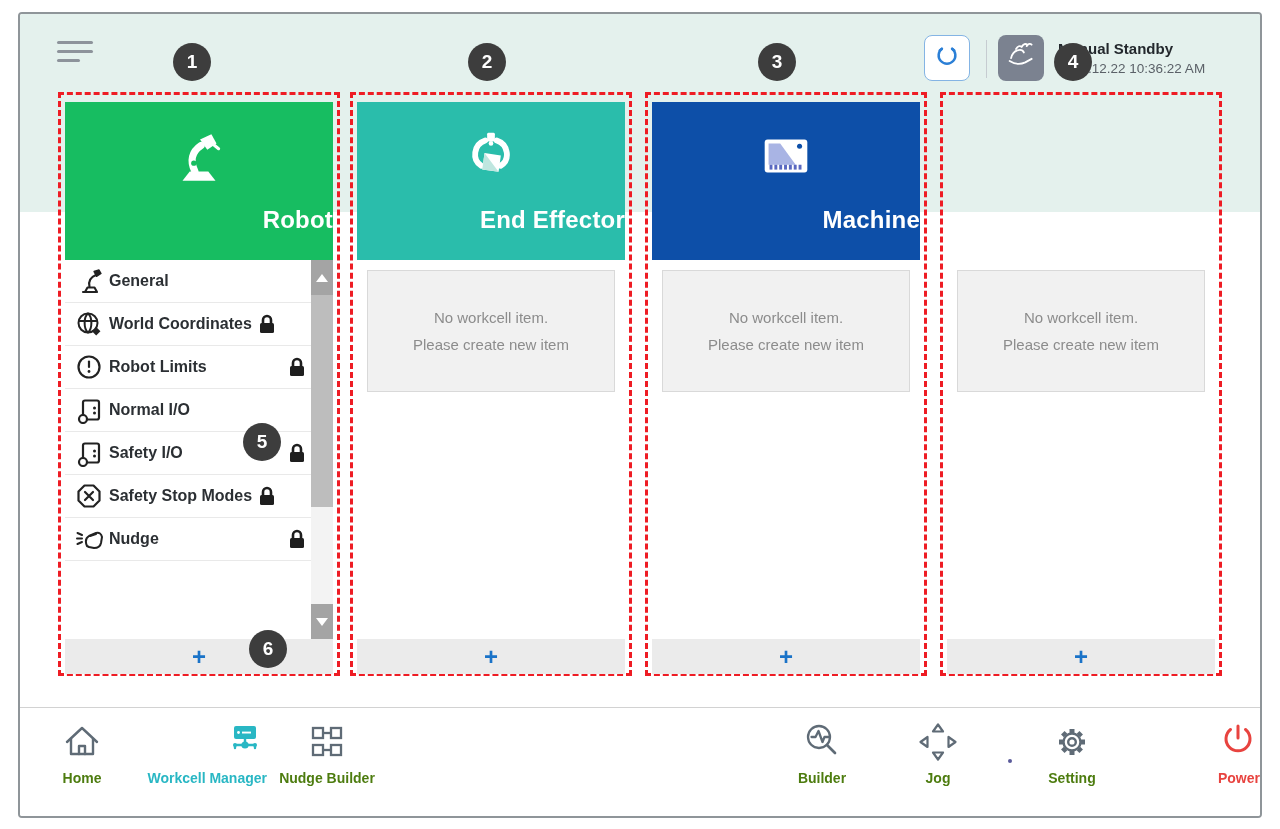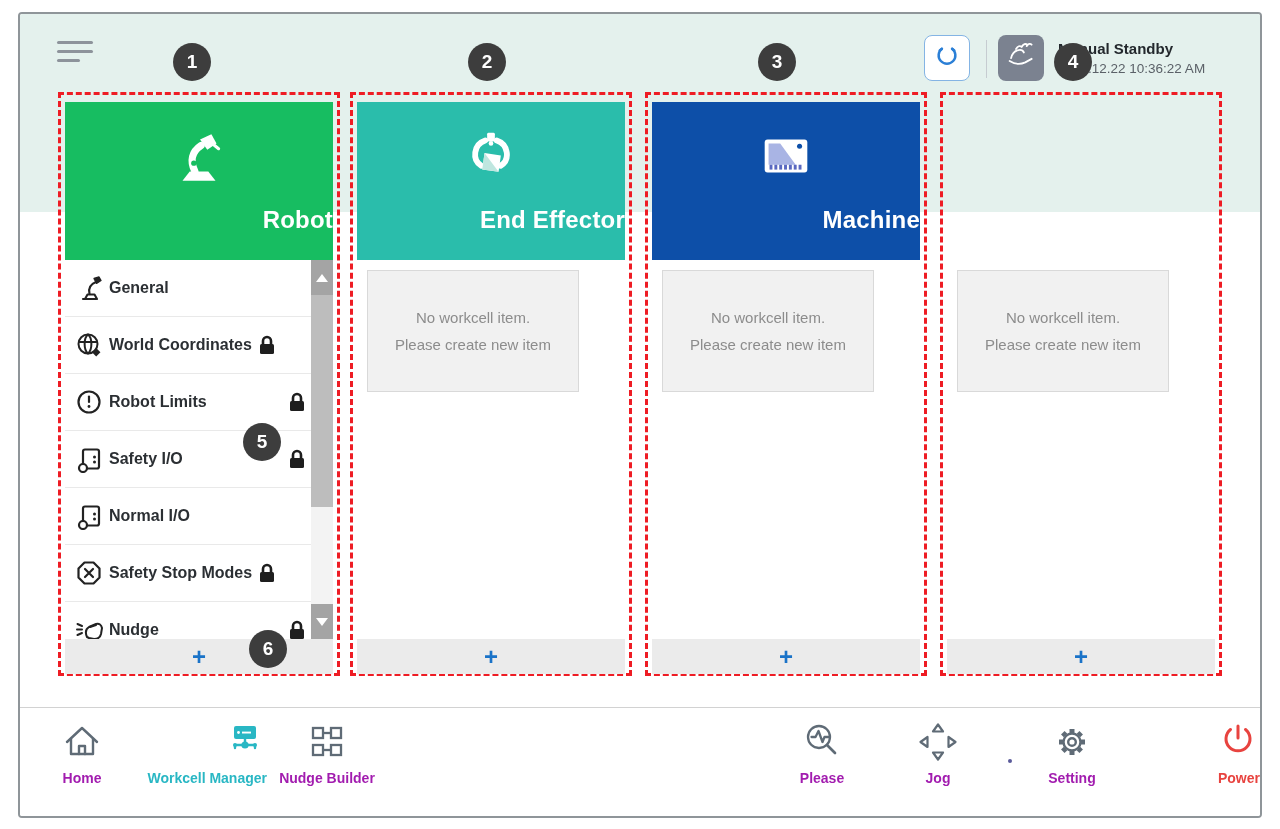--- a/index.html
+++ b/index.html
@@ -31,51 +31,51 @@
   .col-header .hicon { position:absolute; left:0; top:24px; width:100%; display:flex; justify-content:center; }
   .col-header .htitle { position:absolute; left:0; top:104px; width:100%; text-align:right;
                         font-size:24px; font-weight:bold; letter-spacing:.2px; }
   .col-body { position:absolute; left:0; top:158px; width:268px; height:379px; background:#fff; overflow:hidden; }
   .add-bar { position:absolute; left:0; top:537px; width:268px; height:35px; background:#ebebeb;
              display:flex; align-items:center; justify-content:center; cursor:pointer; }
   .add-bar span { color:#1a73c8; font-size:24px; font-weight:bold; line-height:30px; }
 
   
   .list { position:absolute; left:0; top:0; width:268px; }
-  .row { position:relative; width:268px; height:57px; border-bottom:1px solid #e9e9e9;
+  .row { position:relative; width:268px; height:43px; border-bottom:1px solid #e9e9e9;
          display:flex; align-items:center; padding:0 26px 0 10px; background:#fff; cursor:pointer; }
   .row .ricon { width:34px; display:flex; justify-content:flex-start; align-items:center; }
   .row .rlabel { font-size:16px; font-weight:bold; color:#2b2f33; white-space:nowrap; }
   .row .lock { display:flex; align-items:center; }
   .lock-after { margin-left:5px; }
   .lock-end { margin-left:auto; }
 
   
   .sbar { position:absolute; right:0; top:0; width:22px; height:379px; background:#f3f3f3; }
   .sbtn { position:absolute; left:0; width:22px; height:35px; background:#a4a4a4;
           display:flex; align-items:center; justify-content:center; cursor:pointer; }
   .sbtn.up { top:0; } .sbtn.down { bottom:0; }
   .tri-up { width:0; height:0; border-left:6px solid transparent; border-right:6px solid transparent; border-bottom:8px solid #fff; }
   .tri-down { width:0; height:0; border-left:6px solid transparent; border-right:6px solid transparent; border-top:8px solid #fff; }
   .sthumb { position:absolute; left:0; top:35px; width:22px; height:212px; background:#bdbdbd; cursor:grab; }
 
   
-  .empty-box { position:absolute; left:10px; top:10px; width:212px; height:122px; background:#f1f1f1;
+  .empty-box { position:absolute; left:10px; top:10px; width:248px; height:122px; background:#f1f1f1;
                border:1px solid #d9d9d9; display:flex; flex-direction:column; align-items:center; justify-content:center; }
   .empty-box div { font-size:15px; color:#8c8c8c; line-height:27px; }
 
   
   .badge { position:absolute; width:38px; height:38px; border-radius:50%; background:#3d3d3d;
            color:#fff; font-size:19px; font-weight:bold; display:flex; align-items:center; justify-content:center; z-index:50; }
 
   
   .navbar { position:absolute; left:0; top:693px; width:1240px; height:109px; background:#fff; border-top:1px solid #d2d2d2; }
   .nav-item { position:absolute; top:10px; width:130px; display:flex; flex-direction:column; align-items:center; cursor:pointer; }
   .nav-item .nicon { height:48px; display:flex; align-items:center; justify-content:center; }
-  .nav-item .nlabel { margin-top:4px; font-size:14px; font-weight:bold; color:#a21caf; white-space:nowrap; }
+  .nav-item .nlabel { margin-top:4px; font-size:14px; font-weight:bold; color:#4d7c0f; white-space:nowrap; }
   .nav-item.active .nlabel { color:#29b7c4; }
   .nav-item.danger .nlabel { color:#e8433f; }
   .jog-dot { position:absolute; left:988px; top:51px; width:4px; height:4px; border-radius:50%; background:#5a5a9a; }
 </style>
 </head>
 <body>
 
 <div class="stage">
   <div class="frame">
     <div class="topband"></div>
@@ -174,39 +174,39 @@
 
             <div class="row">
               <span class="ricon">
                 <svg width="28" height="28" viewBox="0 0 28 28" fill="none" stroke="#222" stroke-width="2.2" stroke-linecap="round">
                   <rect x="8" y="4.5" width="16" height="19" rx="2"></rect>
                   <circle cx="8" cy="23" r="4" fill="#fff"></circle>
                   <circle cx="19.5" cy="12" r="1.5" fill="#222" stroke="none"></circle>
                   <circle cx="19.5" cy="17" r="1.5" fill="#222" stroke="none"></circle>
                 </svg>
               </span>
+              <span class="rlabel">Normal I/O</span>
+            </div>
+
+            <div class="row">
+              <span class="ricon">
+                <svg width="28" height="28" viewBox="0 0 28 28" fill="none" stroke="#222" stroke-width="2.2" stroke-linecap="round">
+                  <rect x="8" y="4.5" width="16" height="19" rx="2"></rect>
+                  <circle cx="8" cy="23" r="4" fill="#fff"></circle>
+                  <circle cx="19.5" cy="12" r="1.5" fill="#222" stroke="none"></circle>
+                  <circle cx="19.5" cy="17" r="1.5" fill="#222" stroke="none"></circle>
+                </svg>
+              </span>
               <span class="rlabel">Safety I/O</span>
               <span class="lock lock-end">
                 <svg width="20" height="22" viewBox="0 0 20 22">
                     <path d="M6 10 V7 a4 4 0 0 1 8 0 V10" fill="none" stroke="#1e1e1e" stroke-width="2.6"></path>
                     <rect x="3" y="10" width="14" height="10" rx="1.5" fill="#1e1e1e"></rect>
                   </svg>
               </span>
-            </div>
-
-            <div class="row">
-              <span class="ricon">
-                <svg width="28" height="28" viewBox="0 0 28 28" fill="none" stroke="#222" stroke-width="2.2" stroke-linecap="round">
-                  <rect x="8" y="4.5" width="16" height="19" rx="2"></rect>
-                  <circle cx="8" cy="23" r="4" fill="#fff"></circle>
-                  <circle cx="19.5" cy="12" r="1.5" fill="#222" stroke="none"></circle>
-                  <circle cx="19.5" cy="17" r="1.5" fill="#222" stroke="none"></circle>
-                </svg>
-              </span>
-              <span class="rlabel">Normal I/O</span>
             </div>
 
             <div class="row">
               <span class="ricon">
                 <svg width="28" height="28" viewBox="0 0 28 28" fill="none" stroke="#222" stroke-width="2.2" stroke-linecap="round" stroke-linejoin="round">
                   <path d="M9.5 3.5 h9 l6 6 v9 l-6 6 h-9 l-6 -6 v-9 z"></path>
                   <path d="M10 10 l8 8 M18 10 l-8 8"></path>
                 </svg>
               </span>
               <span class="rlabel">Safety Stop Modes</span>
@@ -371,21 +371,21 @@
 
 
       <div class="nav-item" style="left:737px;">
         <div class="nicon">
           <svg width="44" height="44" viewBox="0 0 44 44" fill="none" stroke="#5f6b76" stroke-width="2.3" stroke-linecap="round" stroke-linejoin="round">
             <circle cx="19" cy="17" r="11"></circle>
             <path d="M11.5 17 h4 l3 -6 4 11 2 -5 h4.5"></path>
             <path d="M27 25 L35 33" stroke-width="2.7"></path>
           </svg>
         </div>
-        <div class="nlabel">Please</div>
+        <div class="nlabel">Builder</div>
       </div>
 
       <div class="nav-item" style="left:853px;">
         <div class="nicon">
           <svg width="44" height="44" viewBox="0 0 44 44" fill="none" stroke="#5f6b76" stroke-width="2.2" stroke-linejoin="round">
             <path d="M22 4.5 l5 7 h-10 z"></path>
               <path d="M22 39.5 l5 -7 h-10 z"></path>
             <path d="M4.5 22 l7 -5 v10 z"></path>
               <path d="M39.5 22 l-7 -5 v10 z"></path>
           </svg>

